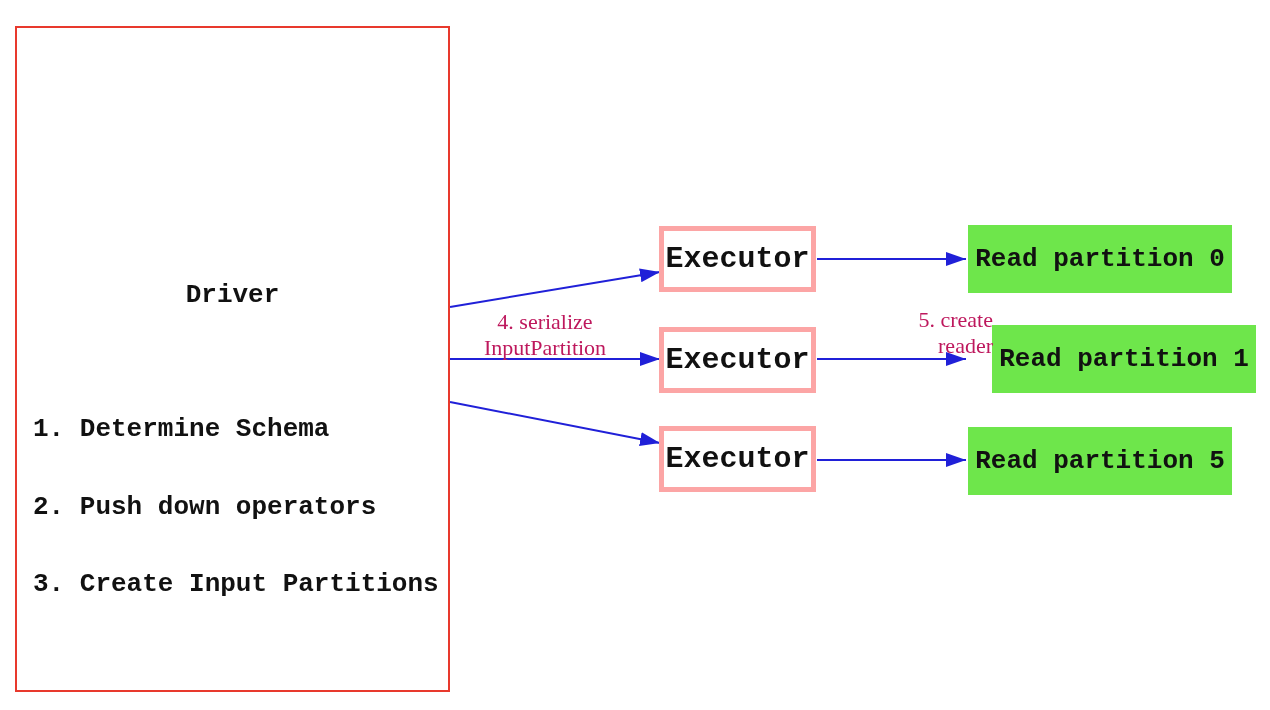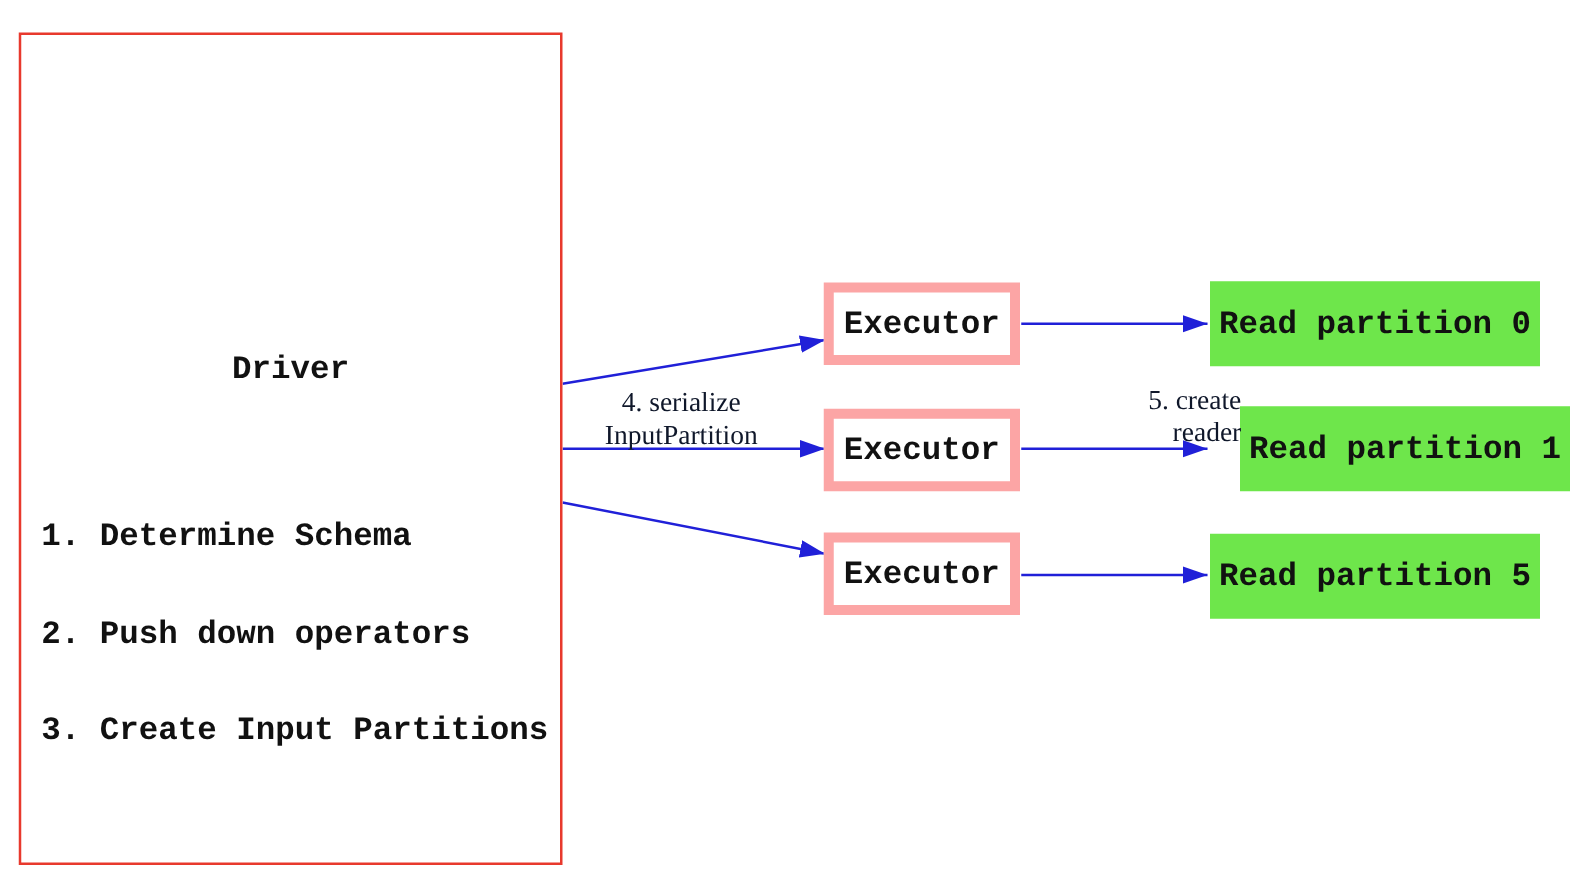--- a/index.html
+++ b/index.html
@@ -52,27 +52,27 @@
     top: 338px;
     font-size: 26px;
     line-height: 25.7px;
     white-space: pre;
   }
   .executor-box {
     position: absolute;
     left: 659px;
     width: 157px;
     height: 66px;
-    border: 8px solid #fca5a5;
+    border: 5px solid #fca5a5;
     background: #ffffff;
     box-sizing: border-box;
     display: flex;
     align-items: center;
     justify-content: center;
-    font-size: 26px;
+    font-size: 30px;
   }
   .exec-0 { top: 226px; }
   .exec-1 { top: 327px; }
   .exec-2 { top: 426px; }
   .partition-box {
     position: absolute;
     left: 968px;
     width: 264px;
     height: 68px;
     background: #6ee64b;
@@ -83,21 +83,21 @@
   }
   .part-0 { top: 225px; }
   .part-1 { top: 325px; margin-left: 24px; }
   .part-2 { top: 427px; }
   .edge-label {
     position: absolute;
     text-align: center;
     font-family: "Liberation Serif", "DejaVu Serif", serif;
     font-size: 22px;
     line-height: 26px;
-    color: #0f172a;
+    color: #be185d;
   }
   .label-serialize {
     left: 435px;
     top: 309px;
     width: 220px;
   }
   .label-reader {
     left: 793px;
     top: 307px;
     width: 200px;

